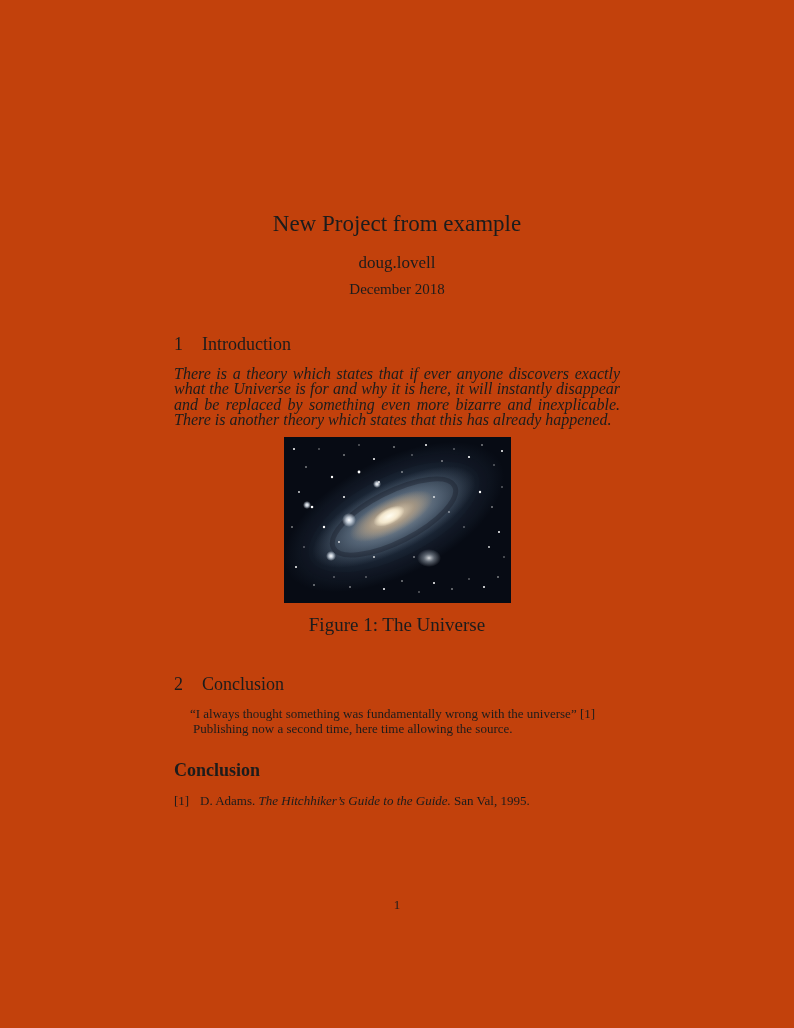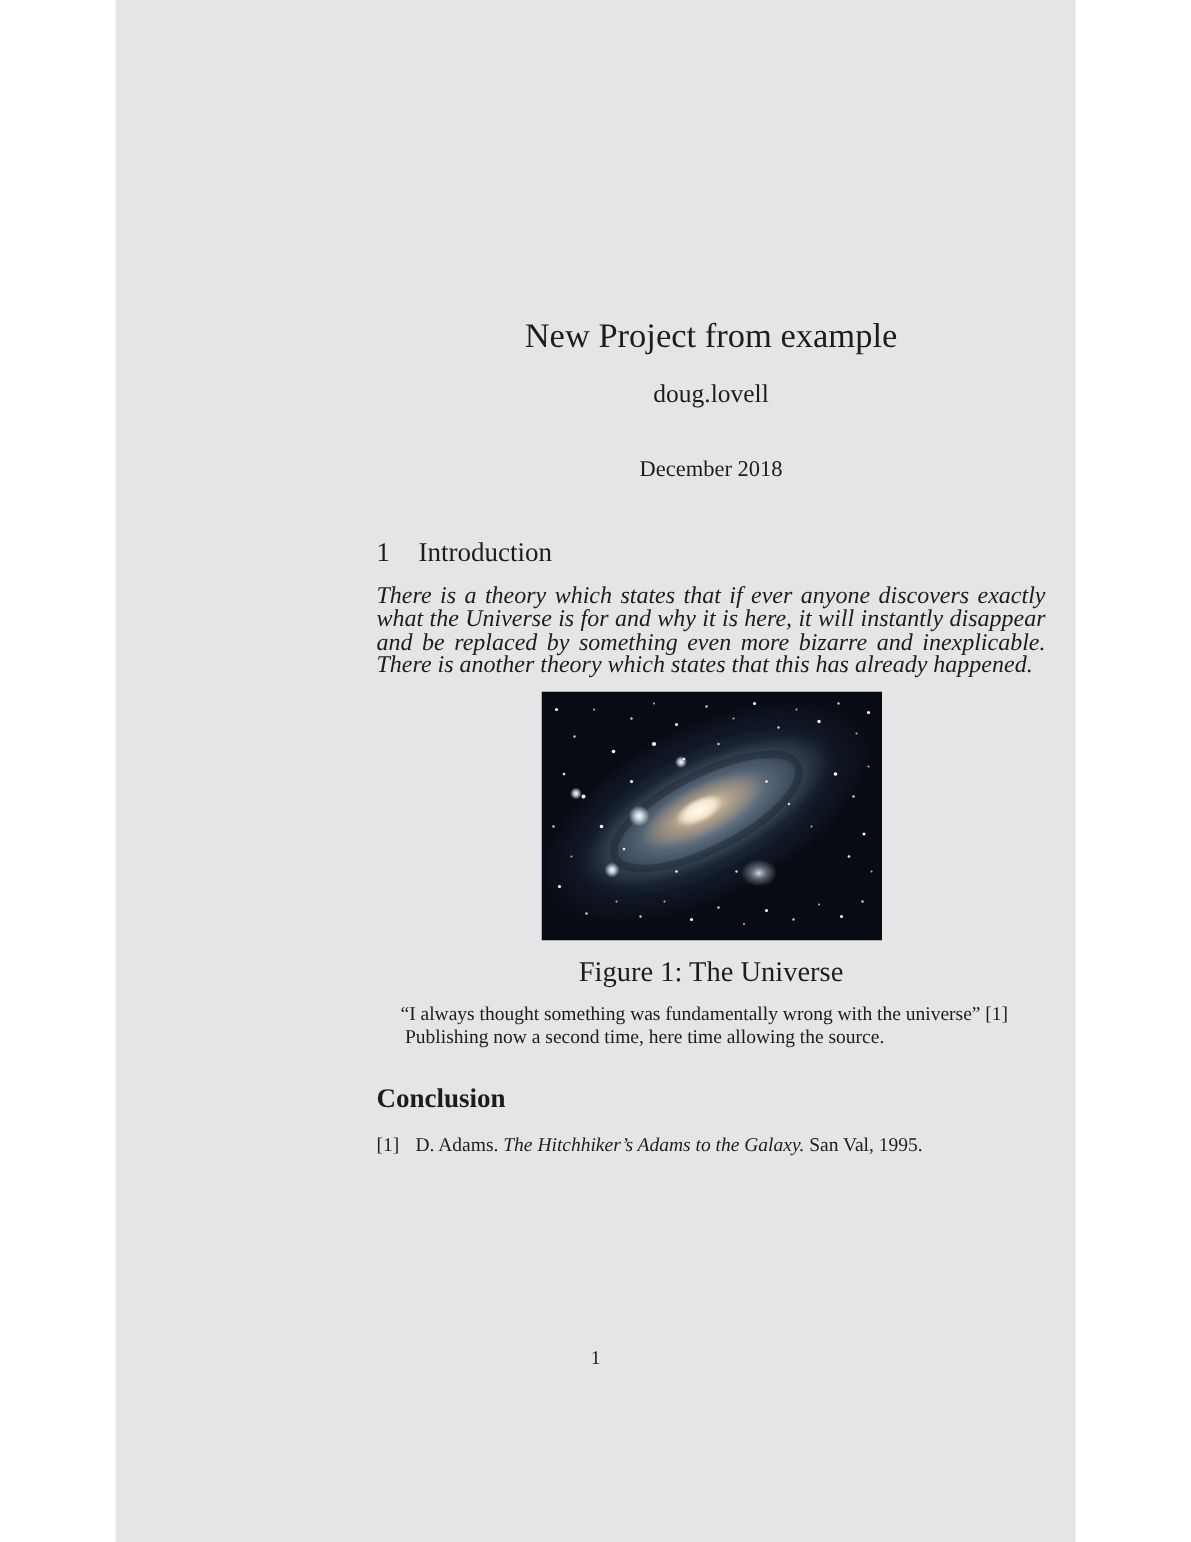--- a/index.html
+++ b/index.html
@@ -1,21 +1,21 @@
 <!DOCTYPE html>
 <html><head>
 <meta charset="utf-8">
 <style>
   html, body { margin: 0; padding: 0; background: #ffffff; }
   .page {
     position: relative;
-    width: 640px;
+    width: 794px;
     height: 1028px;
     margin: 0 auto;
-    background: #e5e5e5;
+    background: #c2410c;
     color: #1c1c1c;
     font-family: "Liberation Serif", "DejaVu Serif", serif;
     overflow: hidden;
   }
   .content {
     width: 446px;
     margin-left: 174px;
     padding-top: 210px;
   }
   .doc-title {
@@ -27,21 +27,21 @@
   }
   .doc-author {
     font-size: 17px;
     text-align: center;
     margin-top: 17px;
     line-height: 18px;
   }
   .doc-date {
     font-size: 15px;
     text-align: center;
-    margin-top: 32px;
+    margin-top: 8px;
     line-height: 18px;
   }
   .section-heading {
     font-size: 18px;
     font-weight: normal;
     margin: 36px 0 0 0;
     line-height: 21px;
   }
   .section-heading .sec-num { margin-right: 19px; }
   .section-heading.concl { margin-top: 41px; }
@@ -219,31 +219,32 @@
             <circle cx="75" cy="35" r="1.4"></circle>
               <circle cx="95" cy="45" r="0.9" opacity="0.9"></circle>
             <circle cx="205" cy="110" r="0.9" opacity="0.9"></circle>
               <circle cx="118" cy="35" r="0.8" opacity="0.8"></circle>
           </g>
         </svg>
       </div>
       <figcaption class="fig-caption">Figure 1: The Universe</figcaption>
     </figure>
 
+    <h2 class="section-heading concl"><span class="sec-num">2</span><span>Conclusion</span></h2>
 
     <p class="quote-line">“I always thought something was fundamentally wrong with the universe” [1]</p>
     <p class="indent-line">Publishing now a second time, here time allowing the source.</p>
 
     <h2 class="ref-heading">Conclusion</h2>
 
     <div class="ref-entry">
       <span class="ref-label">[1]</span>
       <span class="ref-text">
         <span>D. Adams.</span>
-        <span class="book-title">The Hitchhiker’s Adams to the Galaxy.</span>
+        <span class="book-title">The Hitchhiker’s Guide to the Guide.</span>
         <span>San Val, 1995.</span>
       </span>
     </div>
 
   </div>
 
   <div class="page-number">1</div>
 </div>
 
 </body></html>

